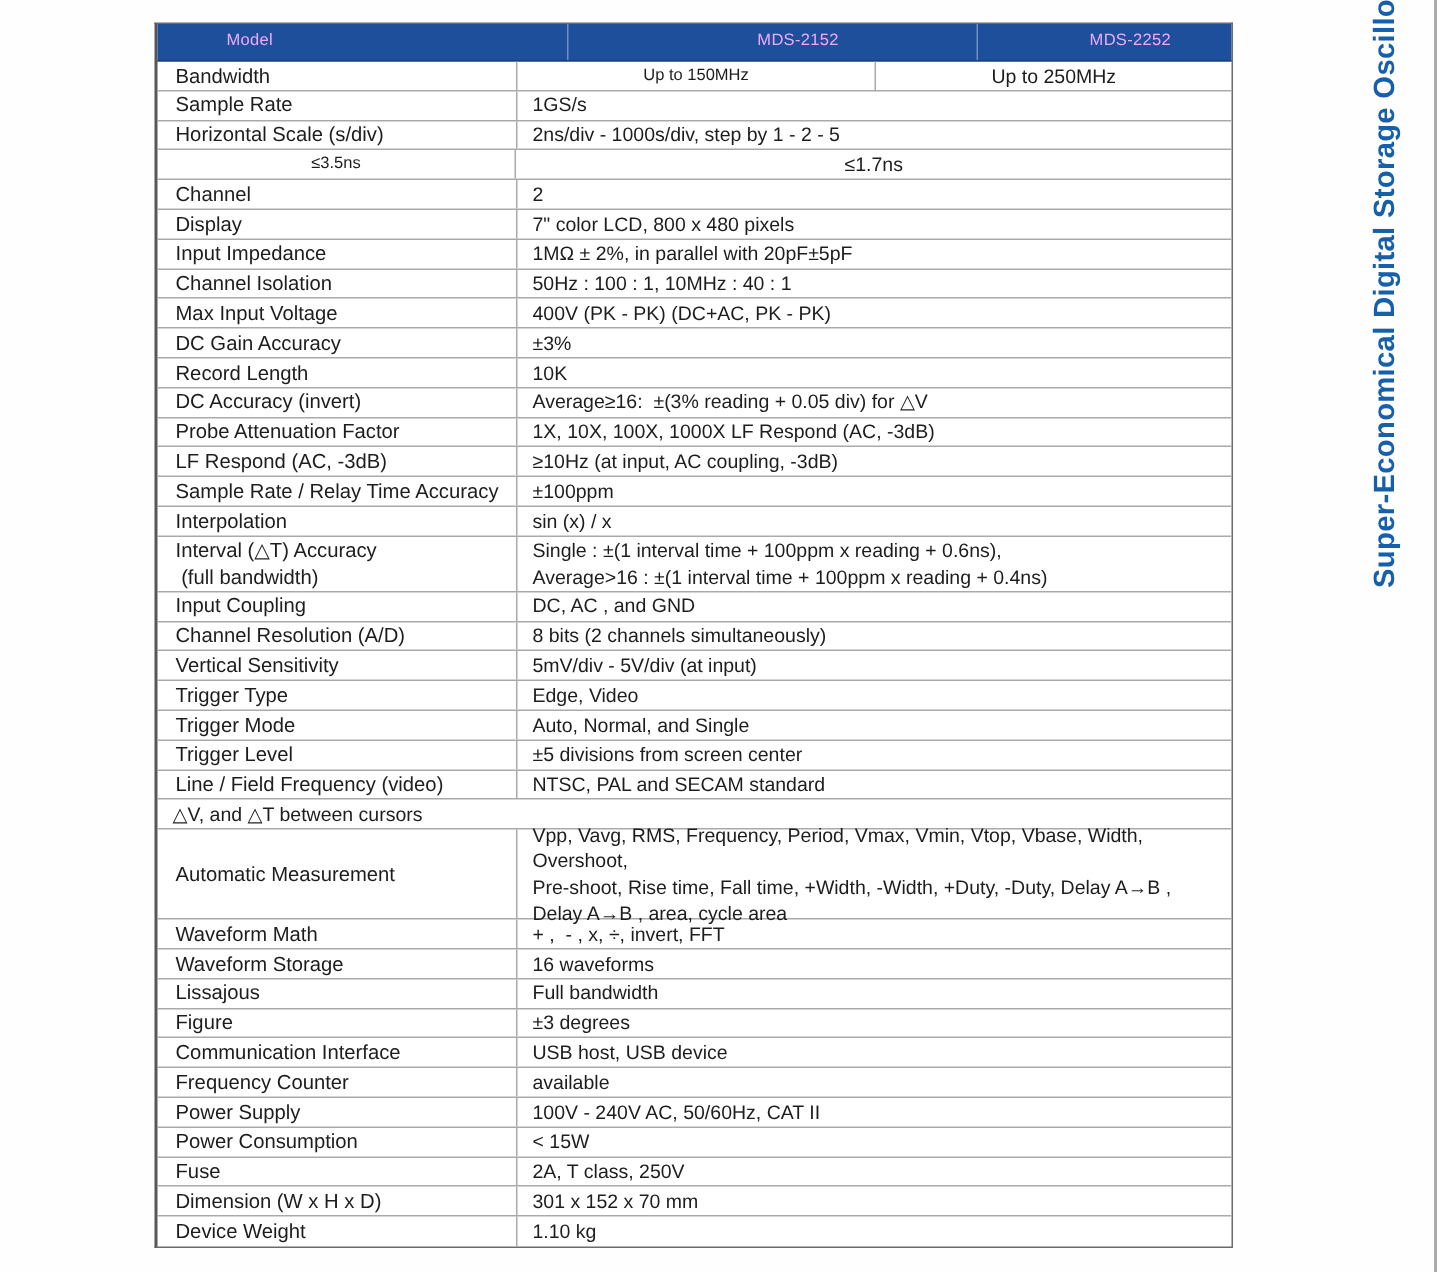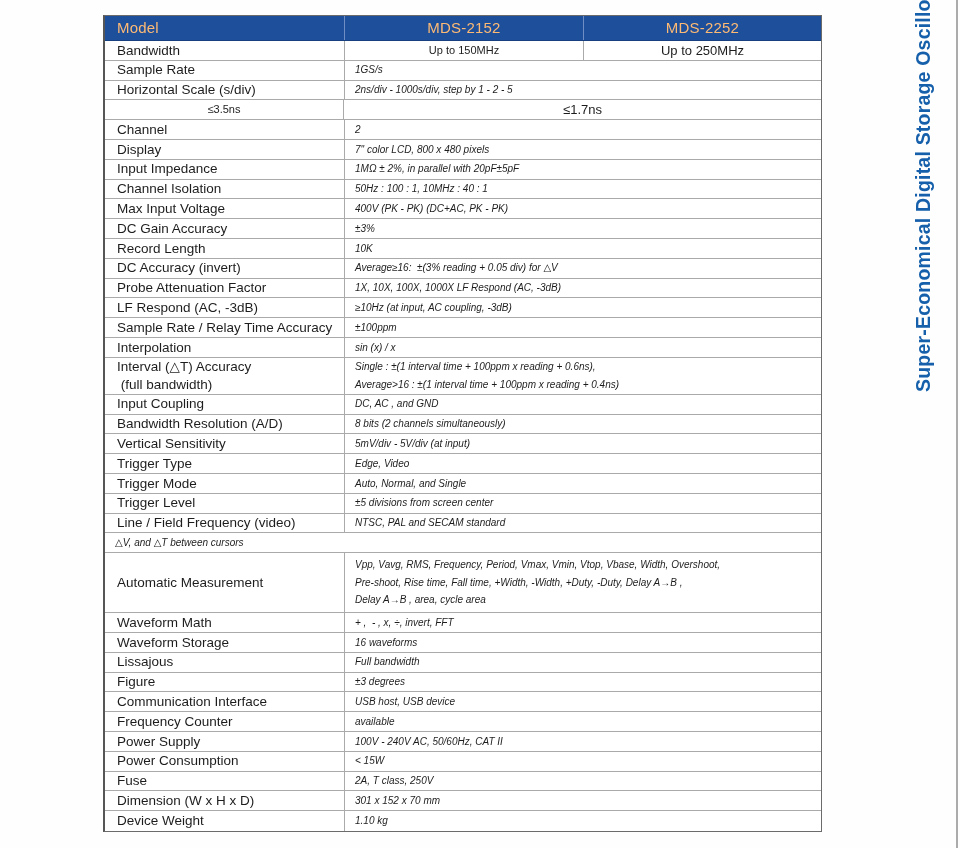--- a/index.html
+++ b/index.html
@@ -15,29 +15,29 @@
   .tr{display:flex;align-items:center;height:19.8px;box-sizing:border-box;
       border-bottom:1px solid #aaaaaa;}
   .tr:last-child{border-bottom:none;}
   .tr.tall2{height:37px;}
   .tr.tall3{height:60px;}
   .td{box-sizing:border-box;white-space:pre-line;color:#1d1d1d;
       overflow:hidden;line-height:17.5px;}
   .td.label{width:240px;padding-left:12px;font-size:13.5px;
             border-right:1px solid #aaaaaa;align-self:stretch;
             display:flex;align-items:center;}
-  .td.value{flex:1;padding-left:10px;font-size:10px;font-style:italic;}
+  .td.value{flex:1;padding-left:10px;font-size:13px;}
   .td.v1{width:239px;text-align:center;font-size:11px;
          border-right:1px solid #aaaaaa;align-self:stretch;
          display:flex;align-items:center;justify-content:center;}
   .td.v2{flex:1;text-align:center;font-size:13px;}
 
   
   .tr.head{height:25px;background:#1e4f9b;border-bottom:1px solid #16407f;}
-  .tr.head .td{color:#fdba74;font-size:15px;letter-spacing:.2px;}
+  .tr.head .td{color:#f0abfc;font-size:11px;letter-spacing:.2px;margin-left:34px;}
   .tr.head .td.label{border-right:1px solid #6f8fc4;}
   .tr.head .td.v1{border-right:1px solid #6f8fc4;text-align:right;}
 
   
   #side-text{
     position:absolute;left:912px;top:392px;width:480px;height:32px;
     transform:rotate(-90deg);transform-origin:0 0;
     font-size:19.5px;font-weight:bold;color:#1660ab;letter-spacing:.2px;
     white-space:nowrap;
   }
@@ -145,21 +145,21 @@
       <div class="td value">Single : ±(1 interval time + 100ppm x reading + 0.6ns),
 Average&gt;16 : ±(1 interval time + 100ppm x reading + 0.4ns)</div>
     </div>
 
     <div class="tr">
       <div class="td label">Input Coupling</div>
       <div class="td value">DC, AC , and GND</div>
     </div>
 
     <div class="tr">
-      <div class="td label">Bandwidth Resolution (A/D)</div>
+      <div class="td label">Channel Resolution (A/D)</div>
       <div class="td value">8 bits (2 channels simultaneously)</div>
     </div>
 
     <div class="tr">
       <div class="td label">Vertical Sensitivity</div>
       <div class="td value">5mV/div - 5V/div (at input)</div>
     </div>
 
     <div class="tr">
       <div class="td label">Trigger Type</div>

